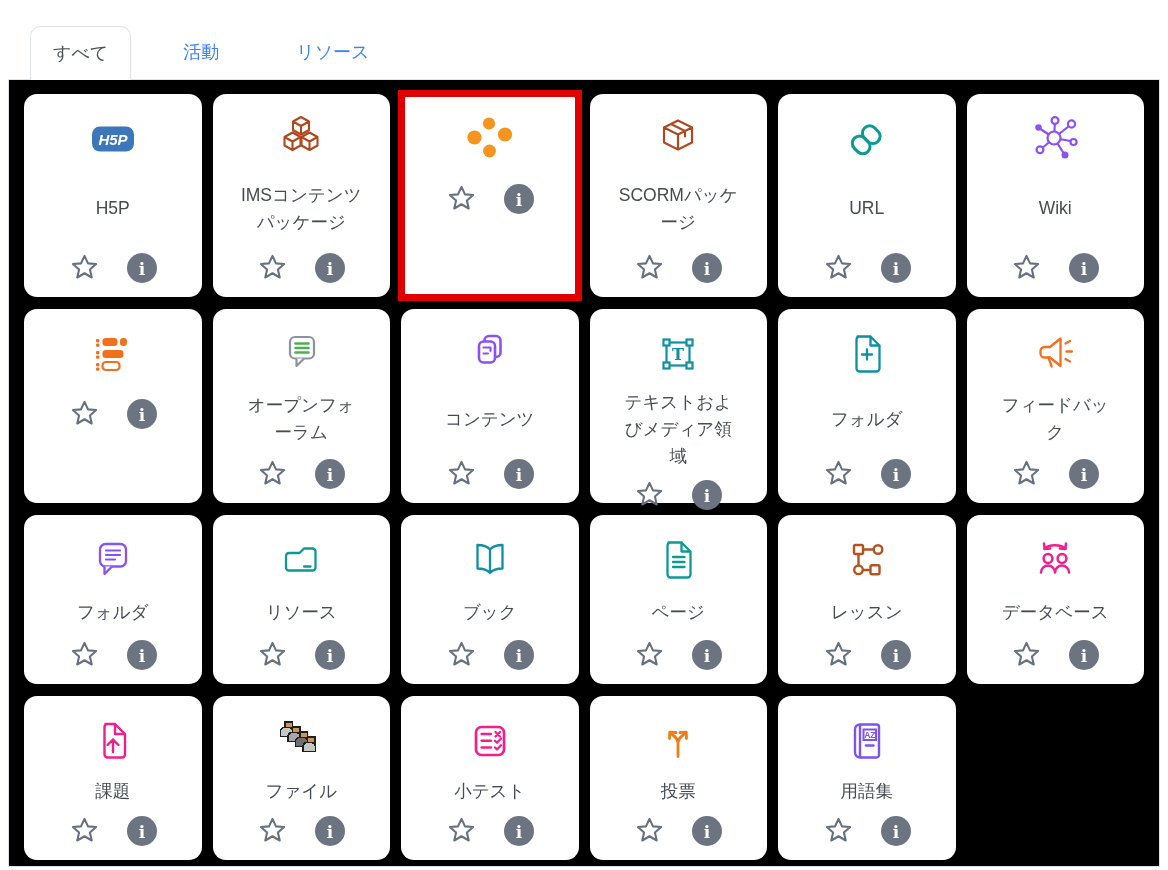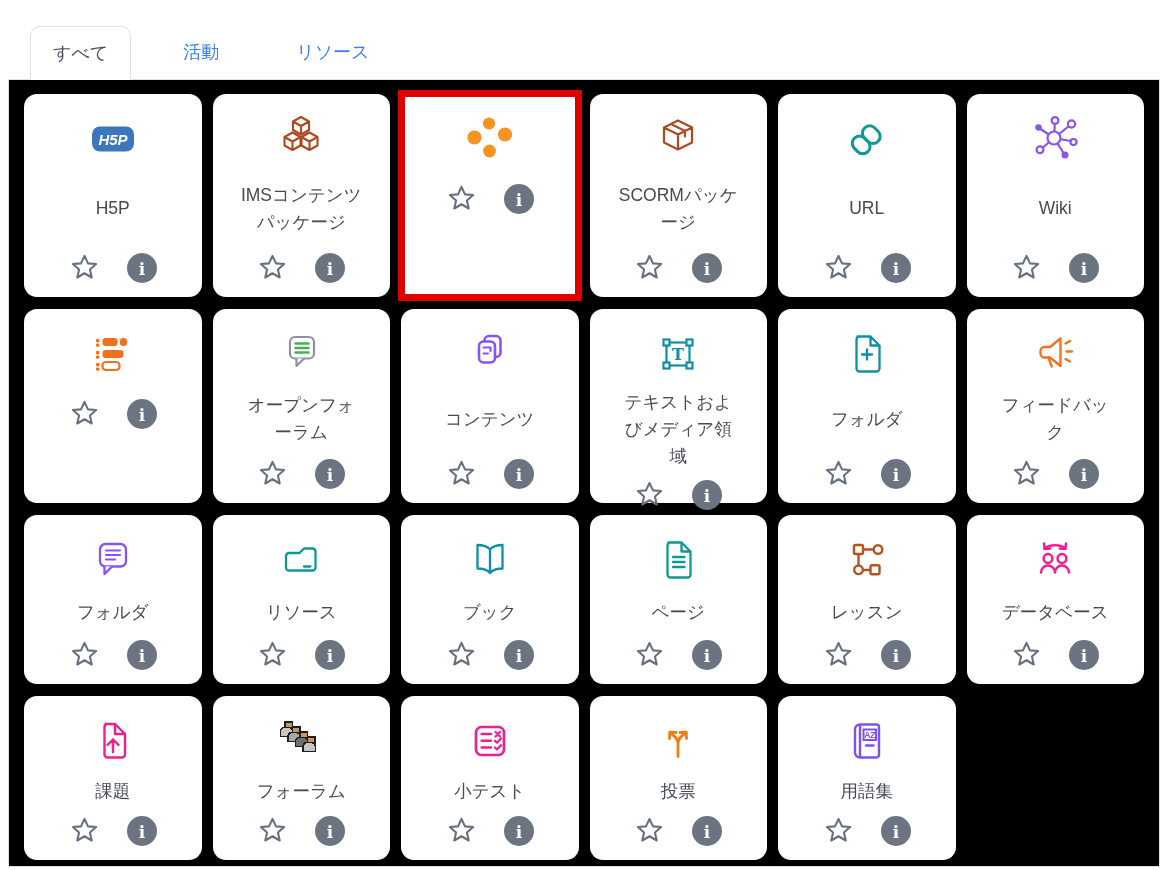--- a/index.html
+++ b/index.html
@@ -530,21 +530,21 @@
               <path d="M0 14.5 v-4.5 q0 -4.5 4.5 -4.5 h3.5 q4.5 0 4.5 4.5 v4.5 z" fill="#c6c6c6"></path>
               <rect x="12" y="5" width="7.5" height="6.5" fill="#c9965c"></rect>
               <path d="M7.5 19.5 v-4.5 q0 -4.5 4.5 -4.5 h3.5 q4.5 0 4.5 4.5 v4.5 z" fill="#a7a7a7"></path>
               <rect x="19.5" y="10" width="7.5" height="6.5" fill="#c9965c"></rect>
               <path d="M15 24.5 v-4.5 q0 -4.5 4.5 -4.5 h3.5 q4.5 0 4.5 4.5 v4.5 z" fill="#6f6f6f"></path>
               <rect x="27" y="15" width="7.5" height="6.5" fill="#c9965c"></rect>
               <path d="M22.5 29.5 v-4.5 q0 -4.5 4.5 -4.5 h3.5 q4.5 0 4.5 4.5 v4.5 z" fill="#c6c6c6"></path>
             </g>
           </svg>
         </div>
-    <div class="cardlabel">フォーラム</div>
+    <div class="cardlabel">ファイル</div>
     <div class="cardfooter">
       <span class="footbtn star">
             <svg width="31" height="31" viewBox="0 0 24 24" fill="none">
               <path d="M12 3 l2.7 5.8 6.3 0.55 -4.8 4.2 1.4 6.2 -5.6 -3.3 -5.6 3.3 1.4 -6.2 -4.8 -4.2 6.3 -0.55 Z" stroke="#667080" stroke-width="1.6" stroke-linejoin="round"></path>
             </svg>
           </span>
       <span class="footbtn info">
             <svg width="30" height="30" viewBox="0 0 30 30">
               <circle cx="15" cy="15" r="15" fill="#6b7480"></circle>
               <text x="15" y="21.5" text-anchor="middle" font-family="'DejaVu Serif',serif" font-weight="700" font-size="17" fill="#fff">i</text>

